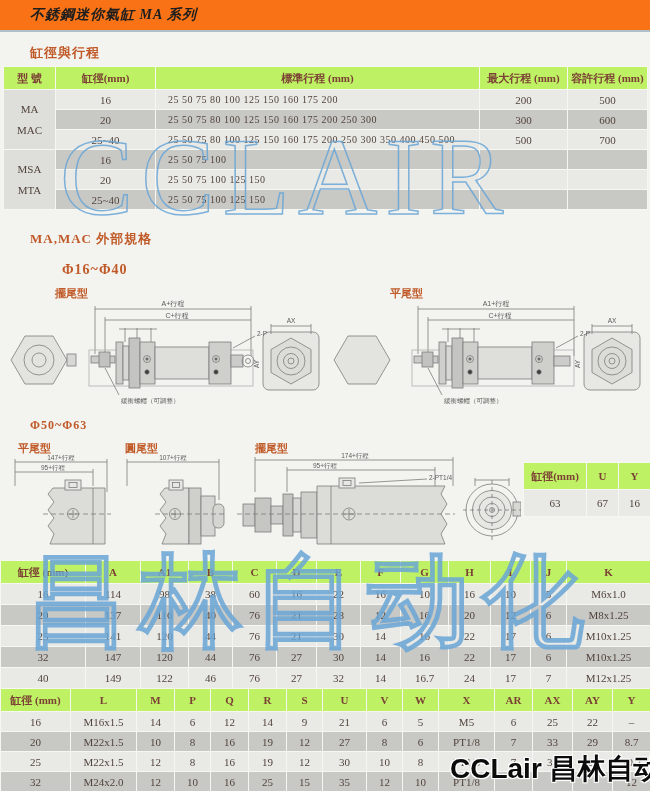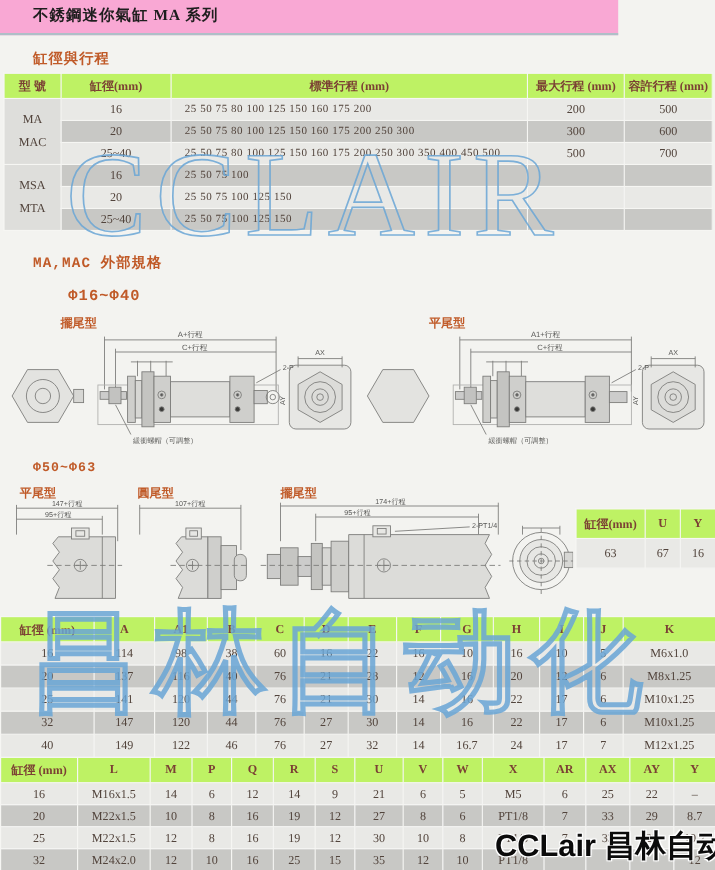--- a/index.html
+++ b/index.html
@@ -2,27 +2,27 @@
 <html><head>
 <meta charset="utf-8">
 <style>
   html,body{margin:0;padding:0;}
   body{
     width:650px;height:791px;position:relative;overflow:hidden;
     background:#f3f3f0;
     font-family:"Liberation Sans","DejaVu Sans",sans-serif;
   }
   
-  .topbar{position:absolute;left:0;top:0;width:562px;height:30px;
-    background:#f9a8d4;border-bottom:2px solid #aebfc7;}
+  .topbar{position:absolute;left:0;top:0;width:650px;height:30px;
+    background:#f97316;border-bottom:2px solid #aebfc7;font-style:italic;}
   .topbar .title{font-size:14px;font-weight:bold;color:#1e1e1e;line-height:30px;padding-left:30px;
     font-family:"Liberation Serif","DejaVu Serif",serif;letter-spacing:1px;}
   
   .h-orange{position:absolute;color:#c05a28;font-weight:bold;font-size:13px;
-    font-family:Liberation Mono, monospace;letter-spacing:1px;}
+    font-family:Liberation Serif, serif;letter-spacing:1px;}
   .type-label{position:absolute;color:#c05a28;font-weight:bold;font-size:11px;
     font-family:"Liberation Serif","DejaVu Serif",serif;}
   
   table.dt{position:absolute;border-collapse:collapse;table-layout:fixed;
     font-family:"Liberation Serif","DejaVu Serif",serif;}
   table.dt th{background:#bef264;color:#7b4134;font-weight:bold;font-size:11px;
     border:1px solid #f6f6f3;padding:0;}
   table.dt td{color:#52443c;font-size:11px;text-align:center;
     border:1px solid #f6f6f3;padding:0;}
   table.dt tbody tr:nth-child(odd) td{background:#e9e9e6;}

